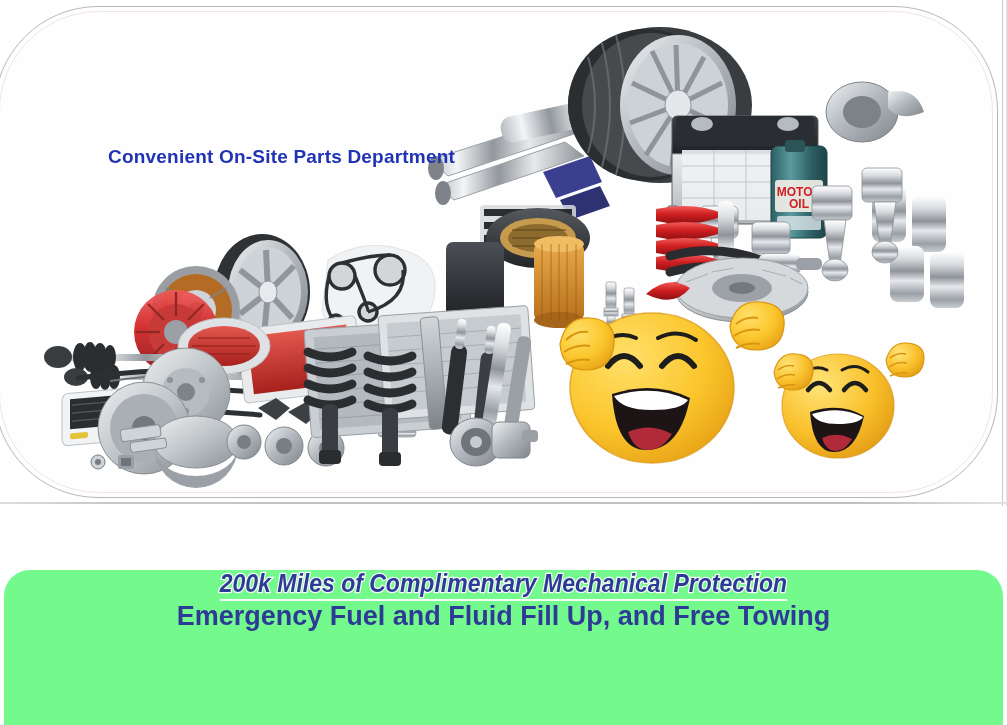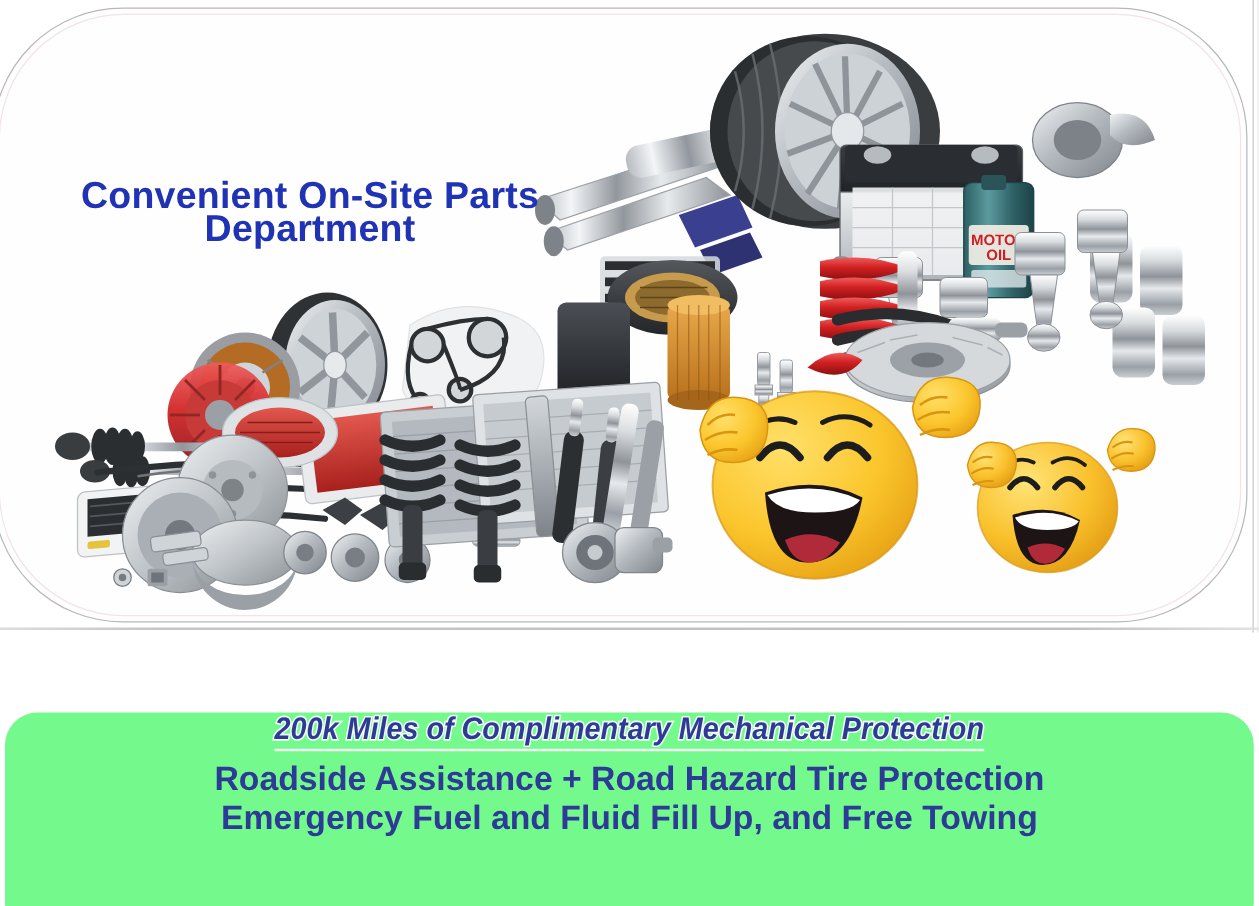--- a/index.html
+++ b/index.html
@@ -80,25 +80,25 @@
     left: 70px;
     top: 50px;
     font-size: 27px;
     font-weight: bold;
     color: #1f33b4;
     letter-spacing: .2px;
     white-space: nowrap;
   }
   .hdr-2 {
     position: absolute;
-    left: 58px;
+    left: 75px;
     top: 143px;
     width: 380px;
-    text-align: center;
-    font-size: 30px;
+    text-align: right;
+    font-size: 19px;
     line-height: 27px;
     font-weight: bold;
     color: #1f33b4;
     letter-spacing: .2px;
   }
 
   
   .collage {
     position: absolute;
     left: 0;
@@ -738,18 +738,17 @@
 
   <div class="hdr-2">Convenient On-Site Parts Department</div>
 
   <div class="promo">
 
 
     <div class="promo-sub-wrap">
       <span class="promo-sub">200k Miles of Complimentary Mechanical Protection</span>
     </div>
 
-    <div class="promo-line promo-b1">Roadside Assistance + Road Hazard Tire Protection</div>
 
     <div class="promo-line promo-b2">Emergency Fuel and Fluid Fill Up, and Free Towing</div>
   </div>
 
 </div>
 
 </body></html>

